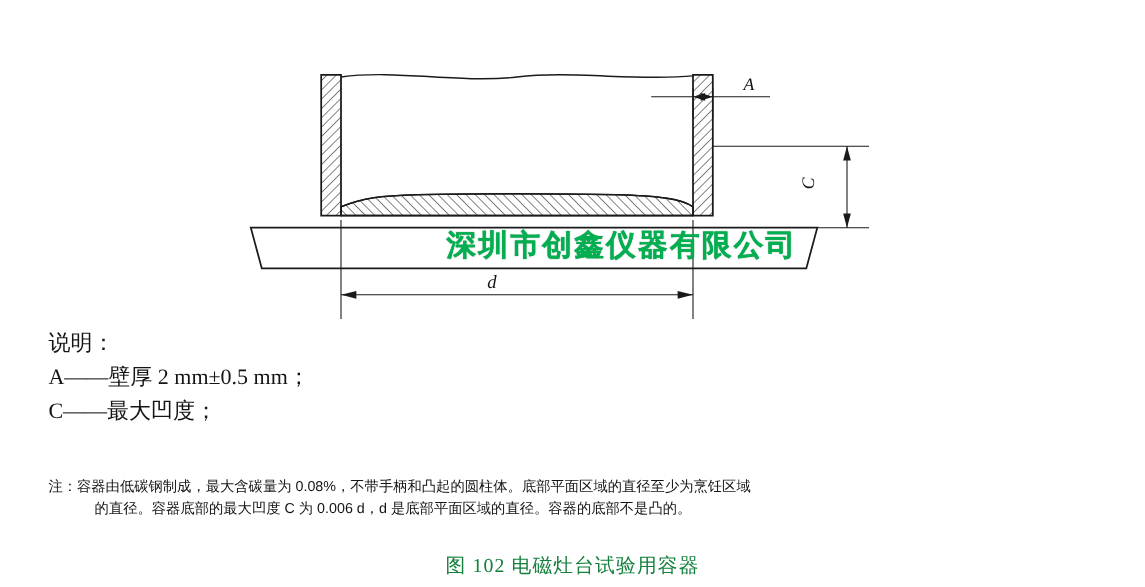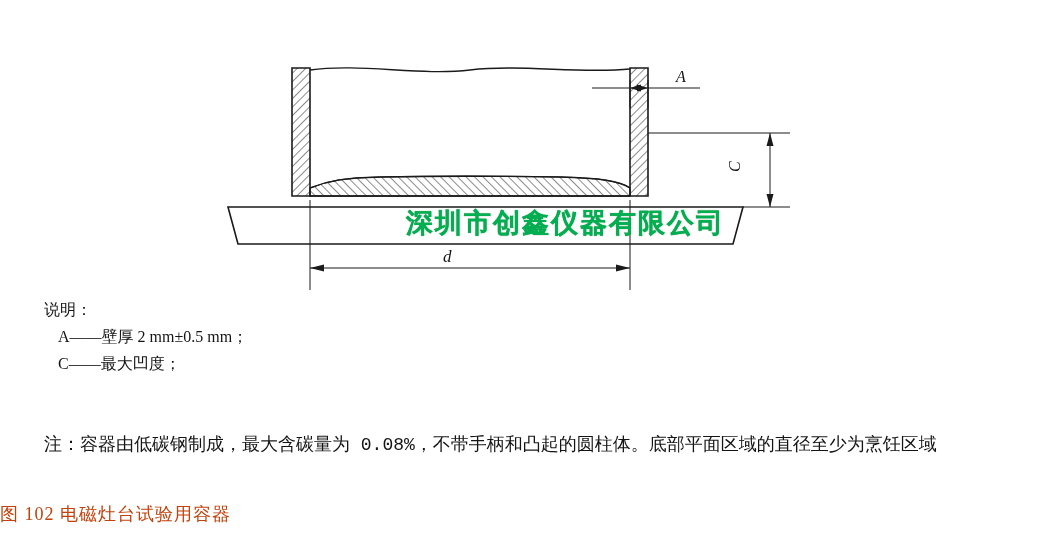--- a/index.html
+++ b/index.html
@@ -40,57 +40,57 @@
     text-shadow: 0 0 1px #007a35;
     white-space: nowrap;
     z-index: 5;
   }
   .caption-block {
     position: absolute;
     left: 44px;
     top: 302px;
     width: 950px;
     font-family: "Liberation Serif", serif;
-    font-size: 16px;
+    font-size: 20px;
     line-height: 1.0;
     color: #141414;
   }
   .cap-line {
     margin: 0 0 11px 0;
     white-space: nowrap;
   }
   .cap-line.indent {
-    margin-left: 14px;
+    margin-left: 0px;
   }
   .note-block {
     position: absolute;
     left: 44px;
     top: 432px;
     width: 960px;
-    font-family: Liberation Mono, monospace;
-    font-size: 18px;
+    font-family: Liberation Sans, sans-serif;
+    font-size: 13px;
     line-height: 1.55;
     color: #141414;
   }
   .note-line {
     margin: 0;
     white-space: nowrap;
   }
   .note-line.second {
     margin-left: 42px;
   }
   .fig-title {
     position: absolute;
     left: 0;
     top: 502px;
     width: 1041px;
-    text-align: left;
+    text-align: center;
     font-family: "Liberation Serif", serif;
     font-size: 18px;
-    color: #c2410c;
+    color: #15803d;
     letter-spacing: 1px;
   }
   .lbl {
     font-family: "Liberation Serif", serif;
     font-style: italic;
   }
 </style>
 </head>
 <body>
 
@@ -159,17 +159,18 @@
   <div class="watermark">深圳市创鑫仪器有限公司</div>
 
   <div class="caption-block">
     <p class="cap-line">说明：</p>
     <p class="cap-line indent">A——壁厚 2 mm±0.5 mm；</p>
     <p class="cap-line indent">C——最大凹度；</p>
   </div>
 
   <div class="note-block">
     <p class="note-line">注：容器由低碳钢制成，最大含碳量为 0.08%，不带手柄和凸起的圆柱体。底部平面区域的直径至少为烹饪区域</p>
+    <p class="note-line second">的直径。容器底部的最大凹度 C 为 0.006 d，d 是底部平面区域的直径。容器的底部不是凸的。</p>
   </div>
 
   <div class="fig-title">图 102   电磁灶台试验用容器</div>
 
 </div>
 
 </body></html>

